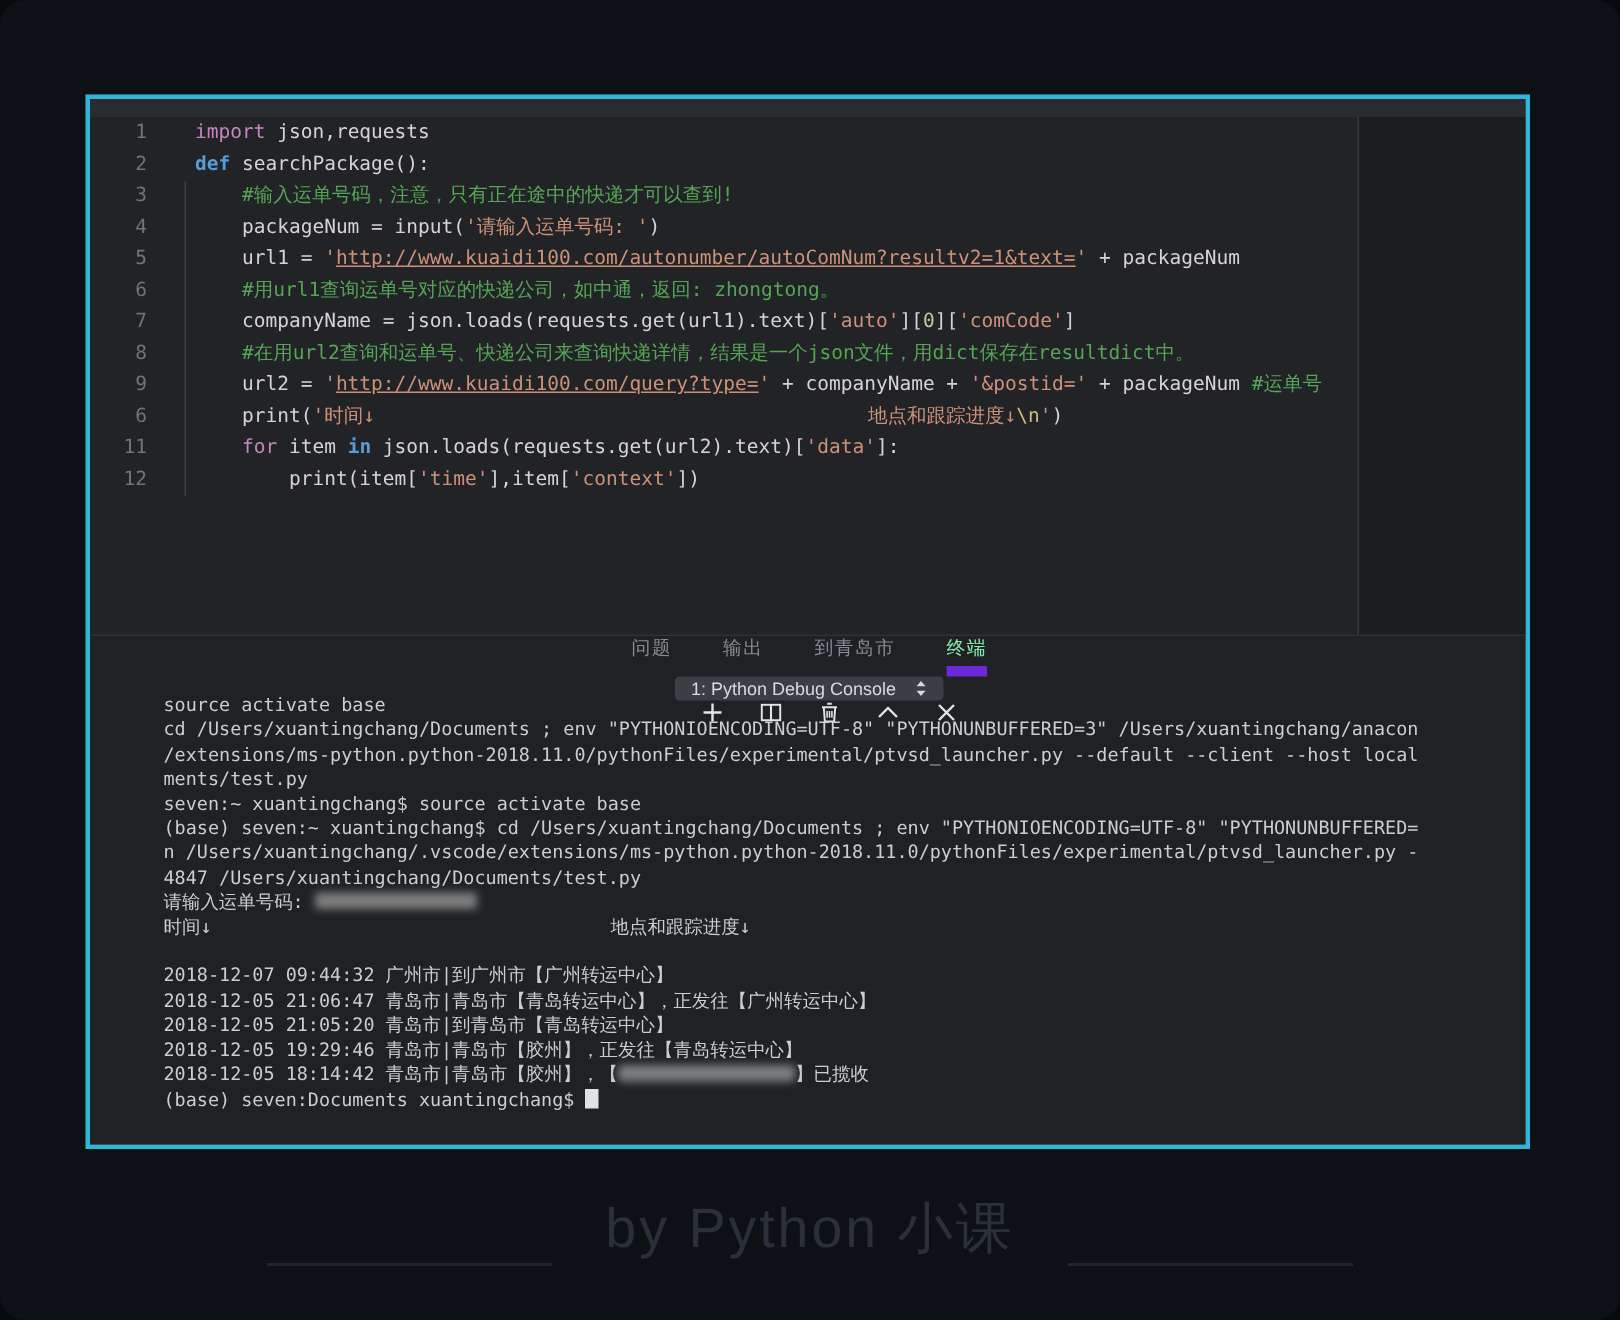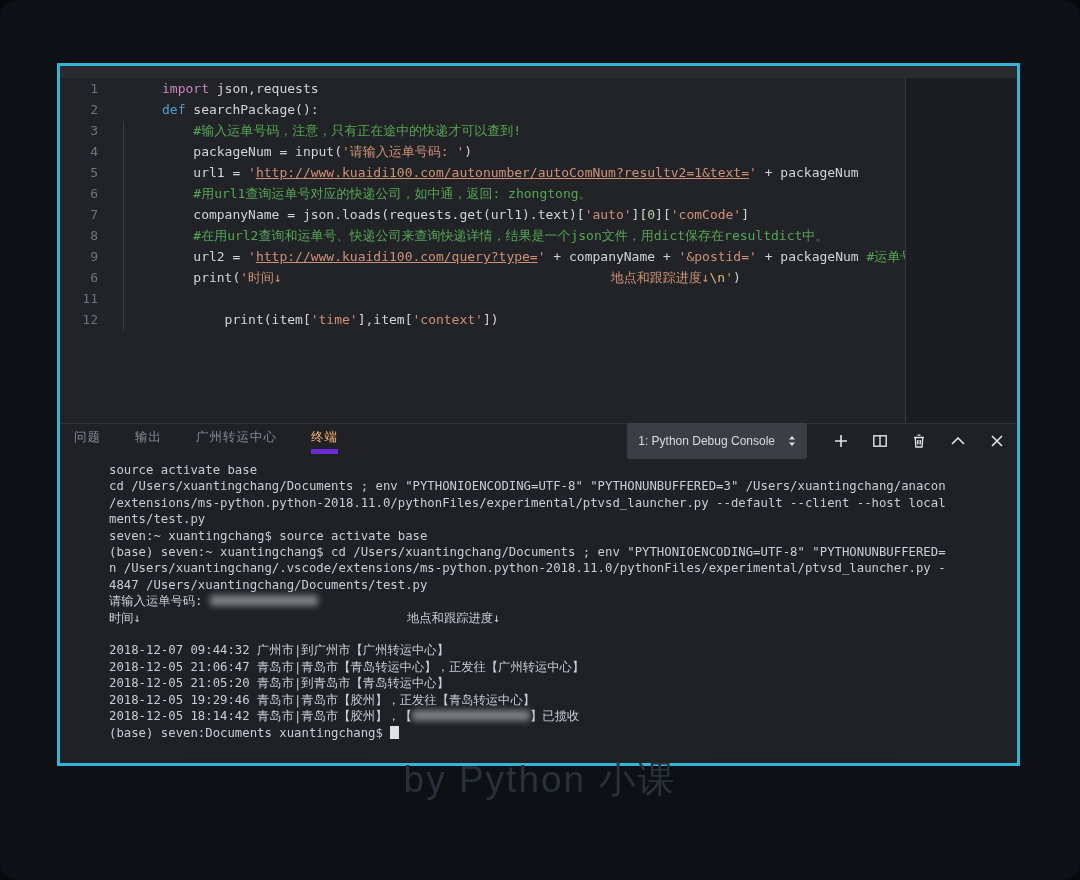--- a/index.html
+++ b/index.html
@@ -6,54 +6,54 @@
   .frame{position:relative;width:1080px;height:880px;background:#0d1015;border-radius:16px;overflow:hidden;
          font-family:"Liberation Sans","DejaVu Sans",sans-serif;}
   
   .window{position:absolute;left:57px;top:63px;width:963px;height:703px;box-sizing:border-box;
           border:3px solid #33b5d8;background:#222327;overflow:hidden;}
   .tabstrip{height:12px;background:#2a2b2f;}
   .editor{position:relative;height:345px;background:#222327;}
   .rows{position:absolute;left:0;top:0;width:845px;overflow:hidden;}
   .crow{display:flex;height:21px;line-height:21px;font-family:"DejaVu Sans Mono","Liberation Mono",monospace;font-size:13px;}
   .lnum{flex:0 0 70px;box-sizing:border-box;padding-right:32px;text-align:right;color:#6d757d;}
-  .ltext{white-space:pre;color:#d4d4d4;margin-left:32px;}
+  .ltext{white-space:pre;color:#d4d4d4;}
   .tk-plain{color:#d4d4d4;}
-  .tk-kw{color:#569cd6;}
+  .tk-kw{color:#569cd6;font-weight:bold;}
   .tk-kw2{color:#c586c0;}
   .tk-str{color:#ce9178;}
   .tk-link{color:#ce9178;text-decoration:underline;}
   .tk-com{color:#55a555;}
   .tk-num{color:#b5cea8;}
   .tk-esc{color:#d7ba7d;}
   .tk-box{color:#d4d4d4;border:1px solid #8a8a8a;margin-left:1px;}
   .guide{position:absolute;left:63px;top:43px;width:1px;height:210px;background:#3d3e42;}
   .mini-divider{position:absolute;left:845px;top:0;bottom:0;width:1px;background:#38393d;}
   .mini-area{position:absolute;left:846px;top:0;bottom:0;right:0;background:#1c1d20;}
   
   .panel{position:absolute;left:0;right:0;top:357px;bottom:0;background:#1f2124;border-top:1px solid #303136;}
-  .panel-header{display:flex;align-items:center;height:34px;padding:0 12px 0 14px;}
+  .panel-header{display:flex;align-items:center;height:34px;padding:0 12px 0 14px;flex-direction:column;}
   .ptabs{display:flex;gap:34px;}
   .ptab{font-size:12.5px;color:#868c92;letter-spacing:1px;cursor:default;padding-bottom:3px;}
-  .ptab.active{color:#fdba74;border-bottom:5px solid #6d28d9;}
+  .ptab.active{color:#86efac;border-bottom:7px solid #6d28d9;}
   .spacer{flex:1;}
   .selector{display:flex;align-items:center;gap:9px;height:36px;background:#3b3f44;border-radius:3px;
             padding:0 7px 0 11px;color:#d5dbdf;font-size:12px;}
   .icon-row{display:flex;align-items:center;gap:23px;margin-left:26px;color:#e2e5e7;}
   .icon-btn{display:flex;align-items:center;justify-content:center;width:16px;height:16px;}
   
   .terminal{padding:4px 0 0 13px;margin-left:36px;}
   .tline{font-family:"DejaVu Sans Mono","Liberation Mono",monospace;font-size:12.3px;line-height:16.4px;
          min-height:16.4px;color:#c9ced2;white-space:pre;}
   .redact{display:inline-block;height:11px;background:#969696;opacity:.8;border-radius:2px;
           filter:blur(3px);vertical-align:-1px;}
   .sp{display:inline-block;}
   .cursor{display:inline-block;width:9px;height:13px;background:#dfe2e4;vertical-align:-2px;}
   
-  .caption{position:absolute;left:0;right:0;top:755px;height:56px;display:flex;align-items:flex-start;
+  .caption{position:absolute;left:0;right:0;top:788px;height:56px;display:flex;align-items:flex-end;
            justify-content:center;gap:36px;}
   .cap-line{width:190px;height:2px;background:#20242c;}
   .cap-text{font-size:37px;color:#2a303a;letter-spacing:2px;}
 </style>
 </head>
 <body>
 
 <div class="frame">
 
   <div class="window">
@@ -98,35 +98,36 @@
           <div class="crow">
             <span class="lnum">9</span>
             <span class="ltext"><span class="tk-plain">    url2 = </span><span class="tk-str">'</span><span class="tk-link">http://www.kuaidi100.com/query?type=</span><span class="tk-str">'</span><span class="tk-plain"> + companyName + </span><span class="tk-str">'&amp;postid='</span><span class="tk-plain"> + packageNum </span><span class="tk-com">#运单号</span></span>
           </div>
           <div class="crow">
             <span class="lnum">6</span>
             <span class="ltext"><span class="tk-plain">    print(</span><span class="tk-str">'时间↓                                          地点和跟踪进度↓</span><span class="tk-esc">\n</span><span class="tk-str">'</span><span class="tk-plain">)</span></span>
           </div>
           <div class="crow">
             <span class="lnum">11</span>
+            <span class="ltext"><span class="tk-plain">    </span><span class="tk-kw2">for</span><span class="tk-plain"> item </span><span class="tk-kw">in</span><span class="tk-plain"> json.loads(requests.get(url2).text)[</span><span class="tk-str">'data'</span><span class="tk-plain">]:</span></span>
           </div>
           <div class="crow">
             <span class="lnum">12</span>
             <span class="ltext"><span class="tk-plain">        print(item[</span><span class="tk-str">'time'</span><span class="tk-plain">],item[</span><span class="tk-str">'context'</span><span class="tk-plain">])</span></span>
           </div>
         </div>
       <div class="guide"></div>
     </div>
 
     <div class="panel">
       <div class="panel-header">
         <div class="ptabs" id="panel-tabs">
             <span class="ptab">问题</span>
             <span class="ptab">输出</span>
-            <span class="ptab">广州转运中心</span>
+            <span class="ptab">到青岛市</span>
             <span class="ptab active">终端</span>
           </div>
         <div class="spacer"></div>
         <div class="selector">
           <span>1: Python Debug Console</span>
           <span class="icon-btn">
             <svg width="8" height="12" viewBox="0 0 8 12">
                 <path d="M1 4.5L4 1l3 3.5z" fill="currentColor"></path>
                 <path d="M1 7.5L4 11l3-3.5z" fill="currentColor"></path>
               </svg>

